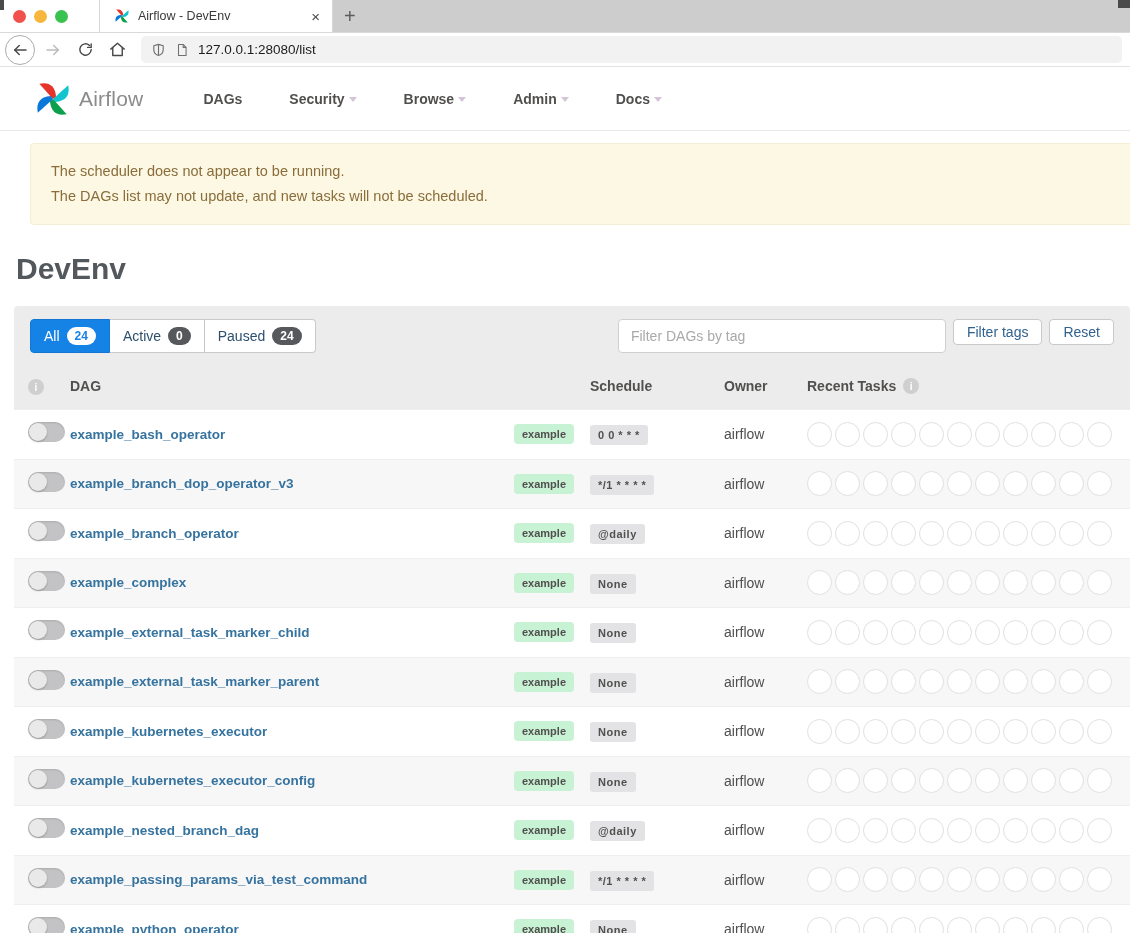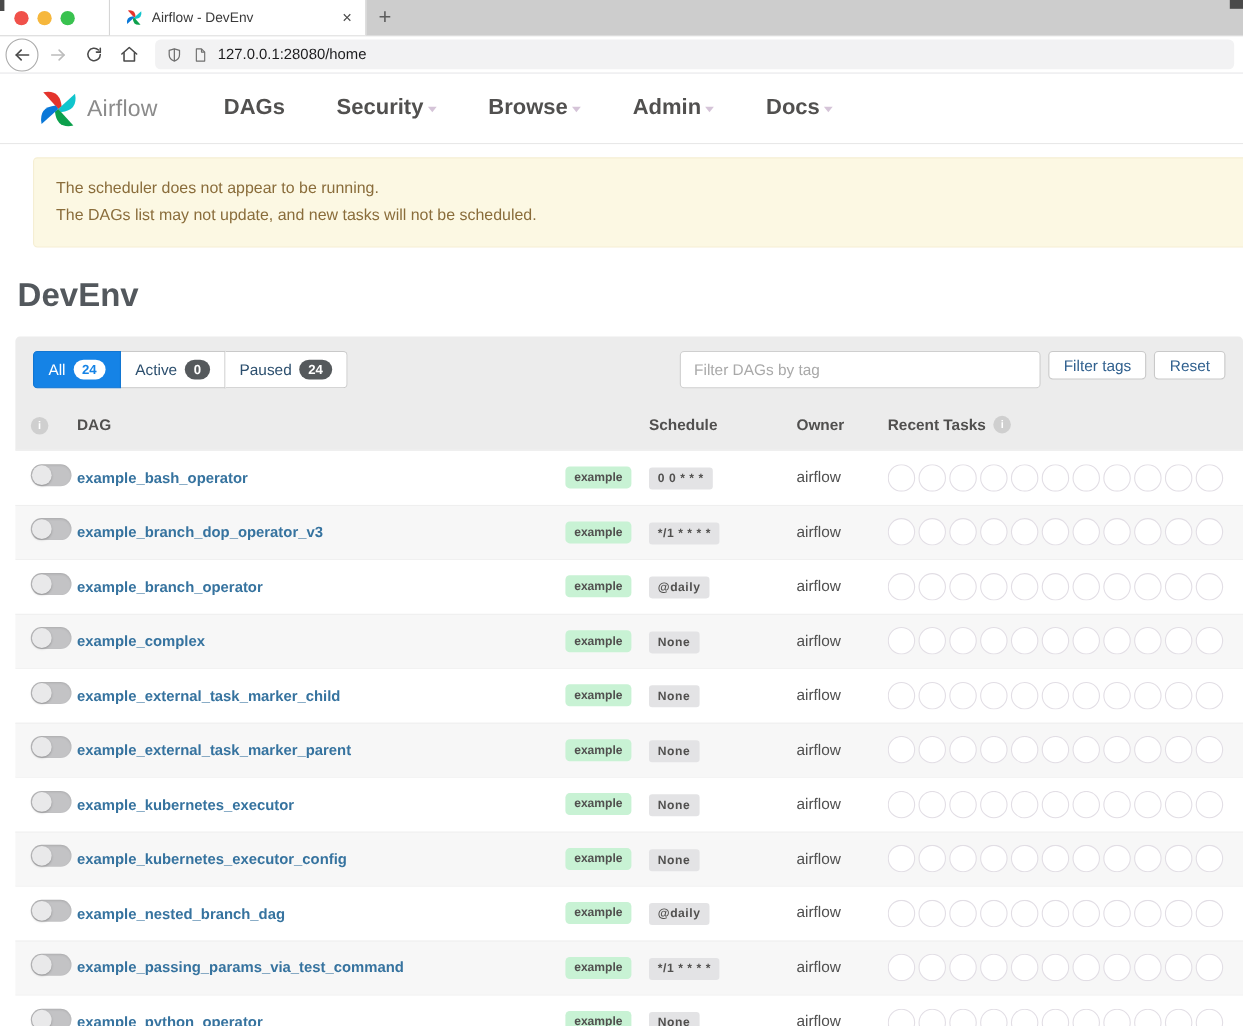--- a/index.html
+++ b/index.html
@@ -25,21 +25,21 @@
   .nav-btn { width:28px; height:28px; display:flex; align-items:center; justify-content:center; flex:none; }
   .back-circle { width:30px; height:30px; border:1px solid #ababab; border-radius:50%; display:flex; align-items:center; justify-content:center; flex:none; }
   .urlbar { flex:1; height:27px; background:#f2f2f3; border-radius:5px; margin-left:6px; display:flex; align-items:center; padding:0 10px; gap:9px; }
   .url-text { font-size:13.5px; color:#1c1c1e; }
 
   
   .af-navbar { height:64px; background:#fff; border-bottom:1px solid #e8e8e8; display:flex; align-items:center; padding-left:34px; }
   .brand { display:flex; align-items:center; gap:7px; margin-right:60px; }
   .brand-text { font-size:21px; color:#8b8b8b; letter-spacing:.2px; }
   .af-nav { list-style:none; display:flex; align-items:center; gap:47px; }
-  .af-nav li { font-size:20px; font-weight:bold; color:#51504f; display:flex; align-items:center; gap:4px; }
+  .af-nav li { font-size:14px; font-weight:bold; color:#51504f; display:flex; align-items:center; gap:4px; }
   .caret { width:0; height:0; border-left:4px solid transparent; border-right:4px solid transparent; border-top:5px solid #d5c4d8; margin-top:2px; }
 
   
   .alert { margin:12px 0 0 30px; width:calc(100% - 14px); background:#fcf8e3; border:1px solid #f5eed3; border-radius:4px; padding:15px 20px; }
   .alert p { font-size:14.5px; color:#8a6d3b; line-height:25px; }
 
   
   .page-title { margin:27px 0 20px 16px; font-size:30px; font-weight:bold; color:#53585d; }
 
   .panel { margin-left:14px; width:calc(100% - 14px); background:#ececec; border-radius:4px 4px 0 0; }
@@ -139,21 +139,21 @@
   </span>
   <div class="urlbar">
     <svg width="15" height="16" viewBox="0 0 24 24" fill="none" stroke="#6f6f6f" stroke-width="1.8" stroke-linejoin="round">
         <path d="M12 3l7.5 2.2v6.3c0 4.8-3.6 8-7.5 9.3-3.9-1.3-7.5-4.5-7.5-9.3V5.2z"></path>
         <path d="M12 3v17.8"></path>
       </svg>
     <svg width="14" height="16" viewBox="0 0 24 24" fill="none" stroke="#6f6f6f" stroke-width="1.8" stroke-linejoin="round">
         <path d="M6 2.5h8l5 5v14H6z"></path>
         <path d="M14 2.5v5h5"></path>
       </svg>
-    <span class="url-text">127.0.0.1:28080/home</span>
+    <span class="url-text">127.0.0.1:28080/list</span>
   </div>
 </div>
 
 <div class="af-navbar">
   <div class="brand">
     <svg width="38" height="38" viewBox="0 0 100 100">
       <path d="M50 50 L14 10 Q54 2 58 44 Z" fill="#e4342c"></path>
       <path d="M50 50 L90 14 Q98 54 56 58 Z" fill="#10c5cd"></path>
       <path d="M50 50 L86 90 Q46 98 42 56 Z" fill="#0ca04c"></path>
       <path d="M50 50 L10 86 Q2 46 44 42 Z" fill="#0a78d8"></path>

